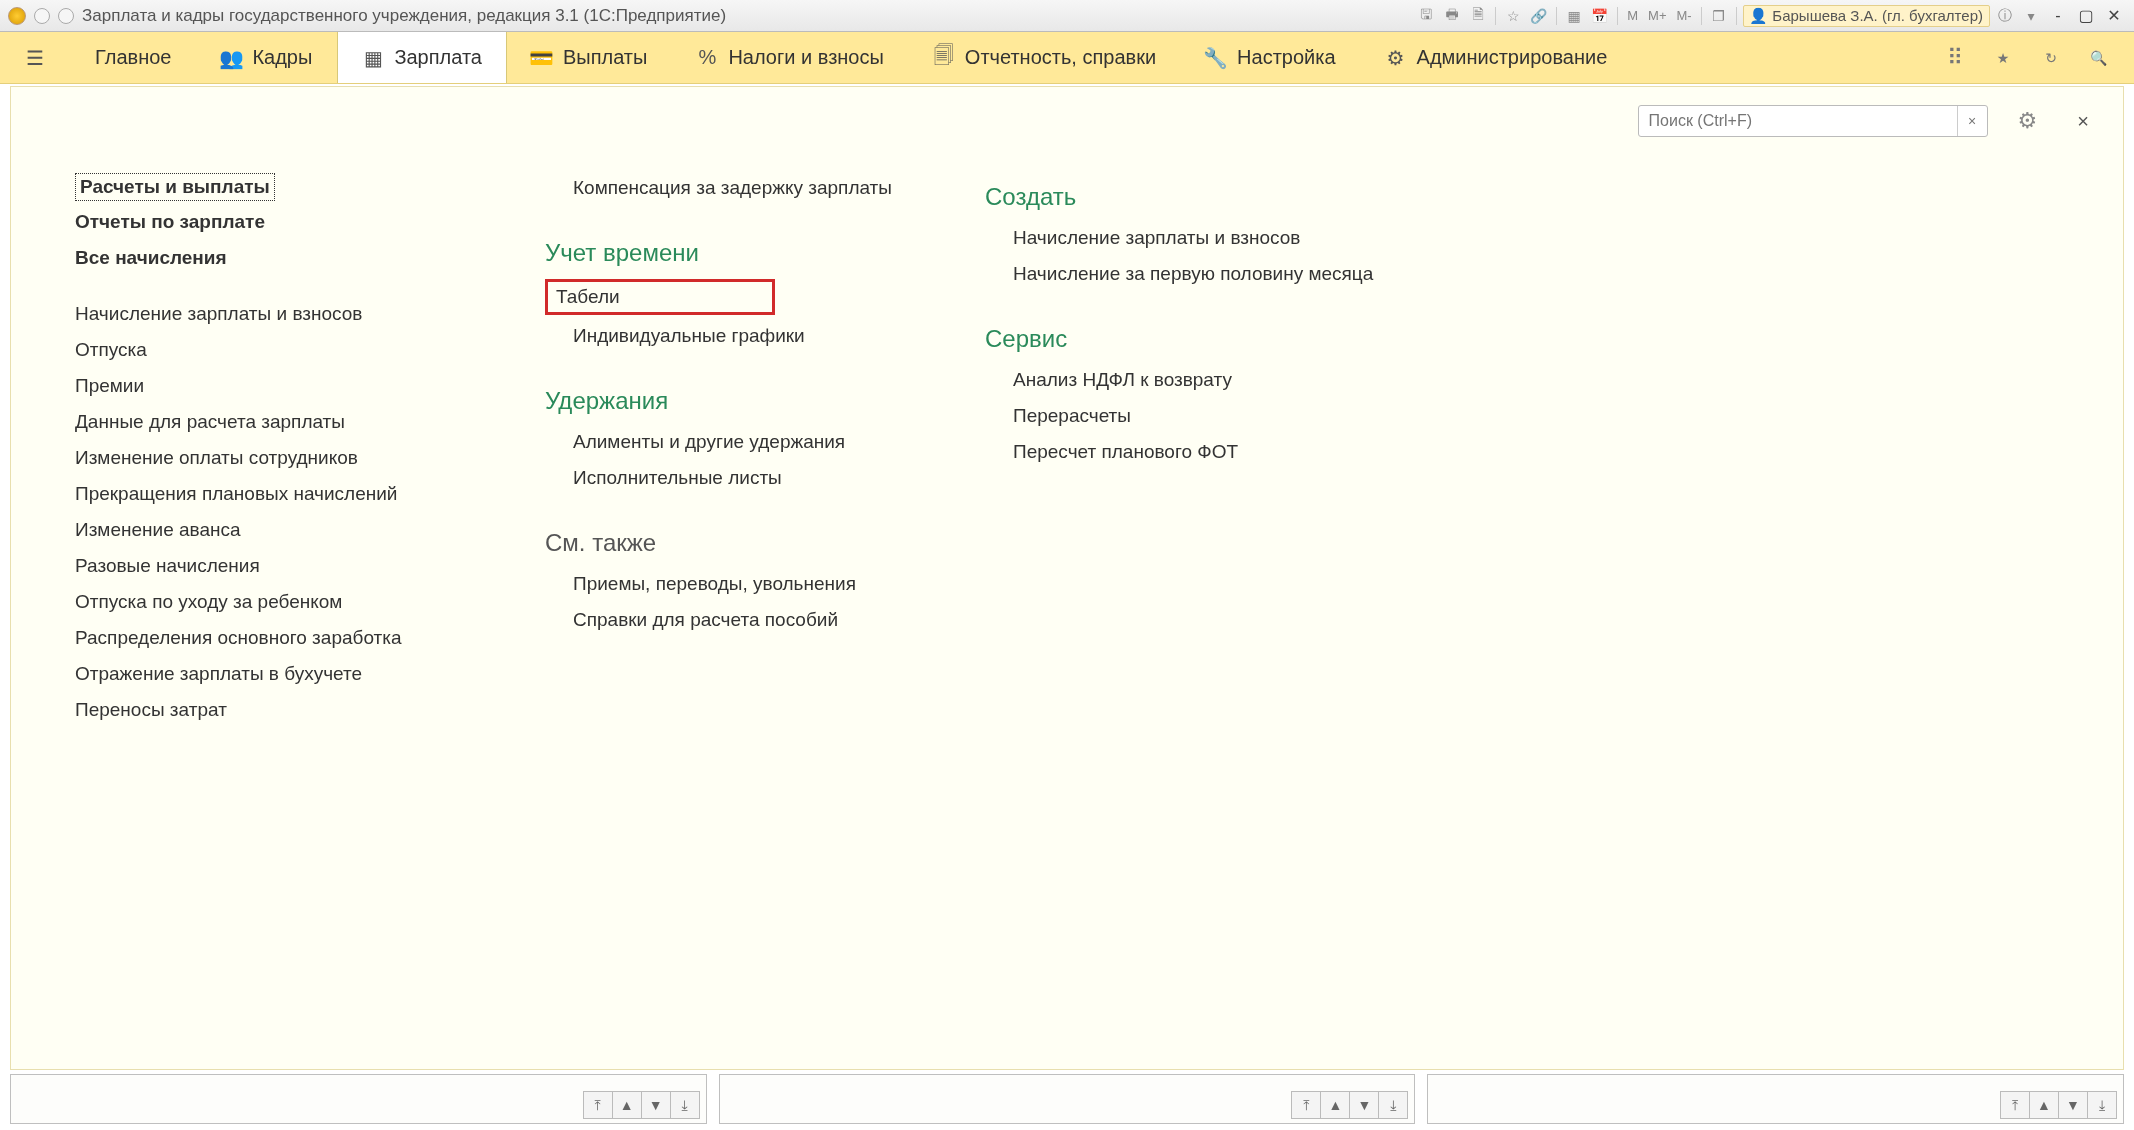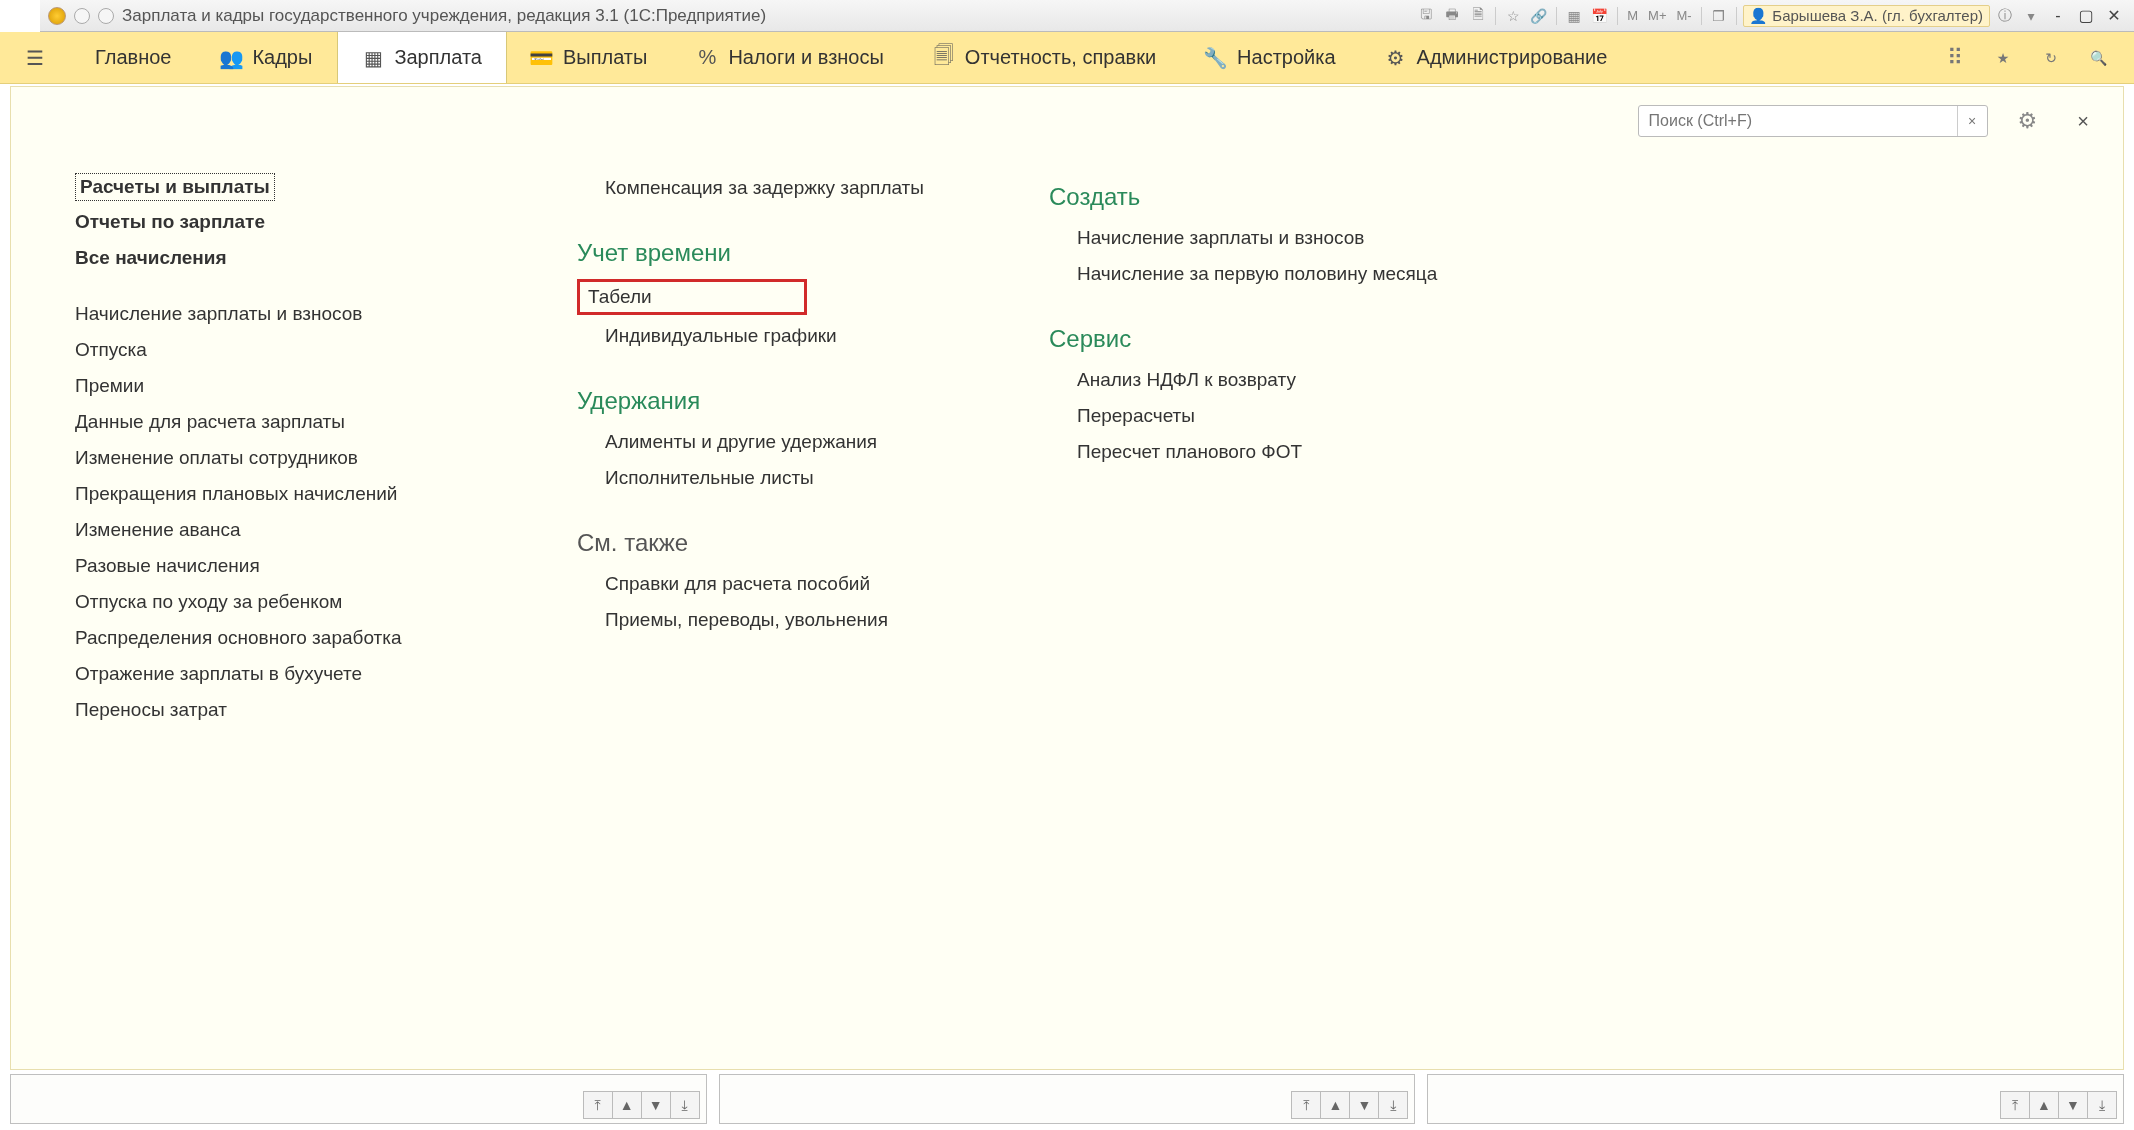--- a/index.html
+++ b/index.html
@@ -20,21 +20,20 @@
   .titlebar {
     height: 32px;
     background: linear-gradient(#f6f6f6, #e8e8e8);
     border-bottom: 1px solid #bbb;
     display: flex;
     align-items: center;
     padding: 0 8px;
     gap: 8px;
     font-size: 17px;
     color: #555;
-    margin-left: 40px;
   }
   .titlebar .app-icon {
     width: 18px; height: 18px;
     border-radius: 50%;
     background: radial-gradient(#ffcc33,#d99a00);
     border:1px solid #b97;
   }
   .titlebar .nav-circle {
     width:16px; height:16px; border-radius:50%;
     border:1px solid #aaa; background:#f6f6f6;
@@ -116,21 +115,21 @@
   }
   .search-wrap .clear {
     width:30px; height:100%; border-left:1px solid #ccc;
     display:flex; align-items:center; justify-content:center; color:#777;
     cursor:pointer;
   }
   .content-top .gear { color:#888; font-size:22px; padding:2px 4px; cursor:pointer;}
   .content-top .close-x { color:#555; font-size:20px; padding:2px 10px; cursor:pointer;}
 
   .columns {
-    display:flex; gap:92px; margin-top:36px; padding-left:40px;
+    display:flex; gap:60px; margin-top:36px; padding-left:40px;
   }
   .col { display:flex; flex-direction:column; gap:6px; }
   .col1 { width:410px; }
   .col2 { width:380px; }
   .col3 { width:420px; }
 
   .link {
     font-size:19px; color:#333; padding:4px 0; cursor:pointer;
   }
   .link.indent { padding-left:28px; }
@@ -286,22 +285,22 @@
         <div class="spacer-sm"></div>
         <div class="section-heading">Учет времени</div>
         <div class="indent"><span class="highlight-box link">Табели</span></div>
         <div class="link indent">Индивидуальные графики</div>
         <div class="spacer-sm"></div>
         <div class="section-heading">Удержания</div>
         <div class="link indent">Алименты и другие удержания</div>
         <div class="link indent">Исполнительные листы</div>
         <div class="spacer-sm"></div>
         <div class="section-heading grey">См. также</div>
+        <div class="link indent">Приемы, переводы, увольнения</div>
         <div class="link indent">Справки для расчета пособий</div>
-        <div class="link indent">Приемы, переводы, увольнения</div>
       </div>
 
       <div class="col col3">
         <div class="section-heading">Создать</div>
         <div class="link indent">Начисление зарплаты и взносов</div>
         <div class="link indent">Начисление за первую половину месяца</div>
         <div class="spacer-sm"></div>
         <div class="section-heading">Сервис</div>
         <div class="link indent">Анализ НДФЛ к возврату</div>
         <div class="link indent">Перерасчеты</div>

